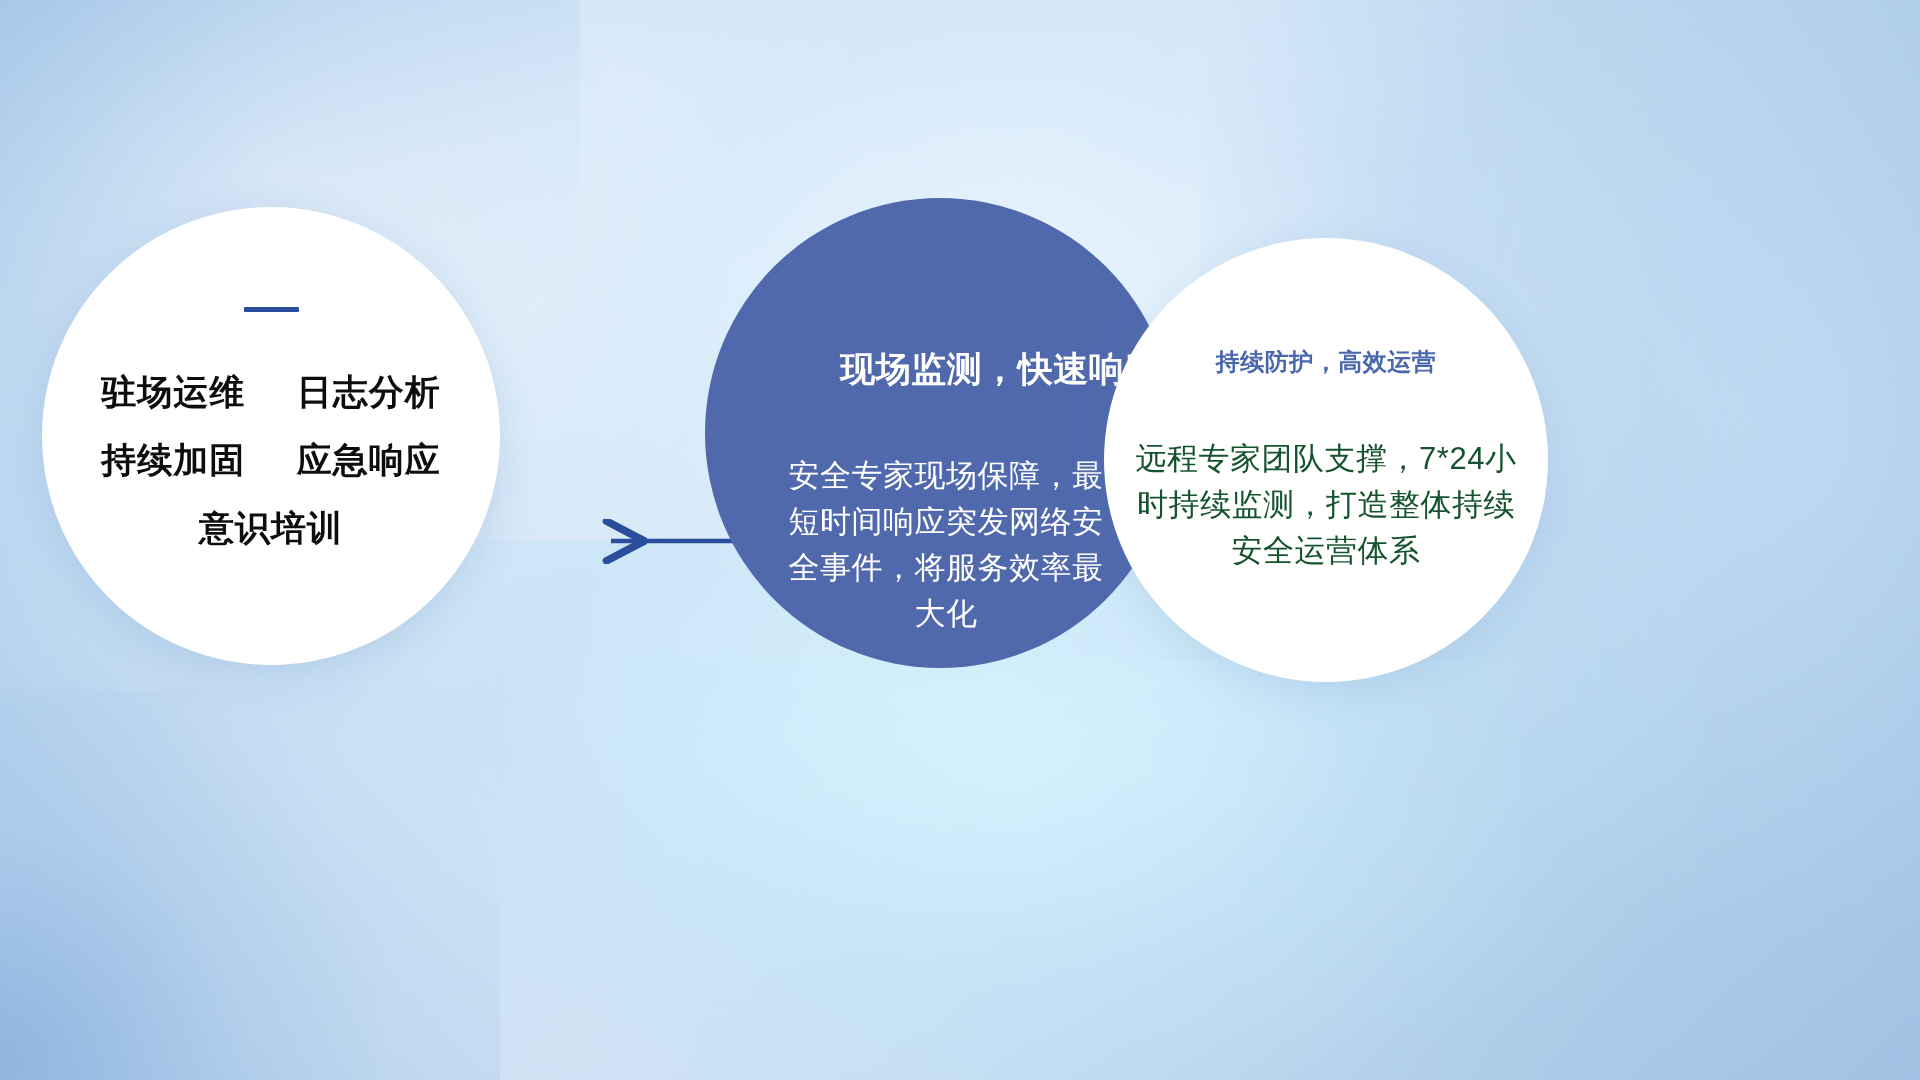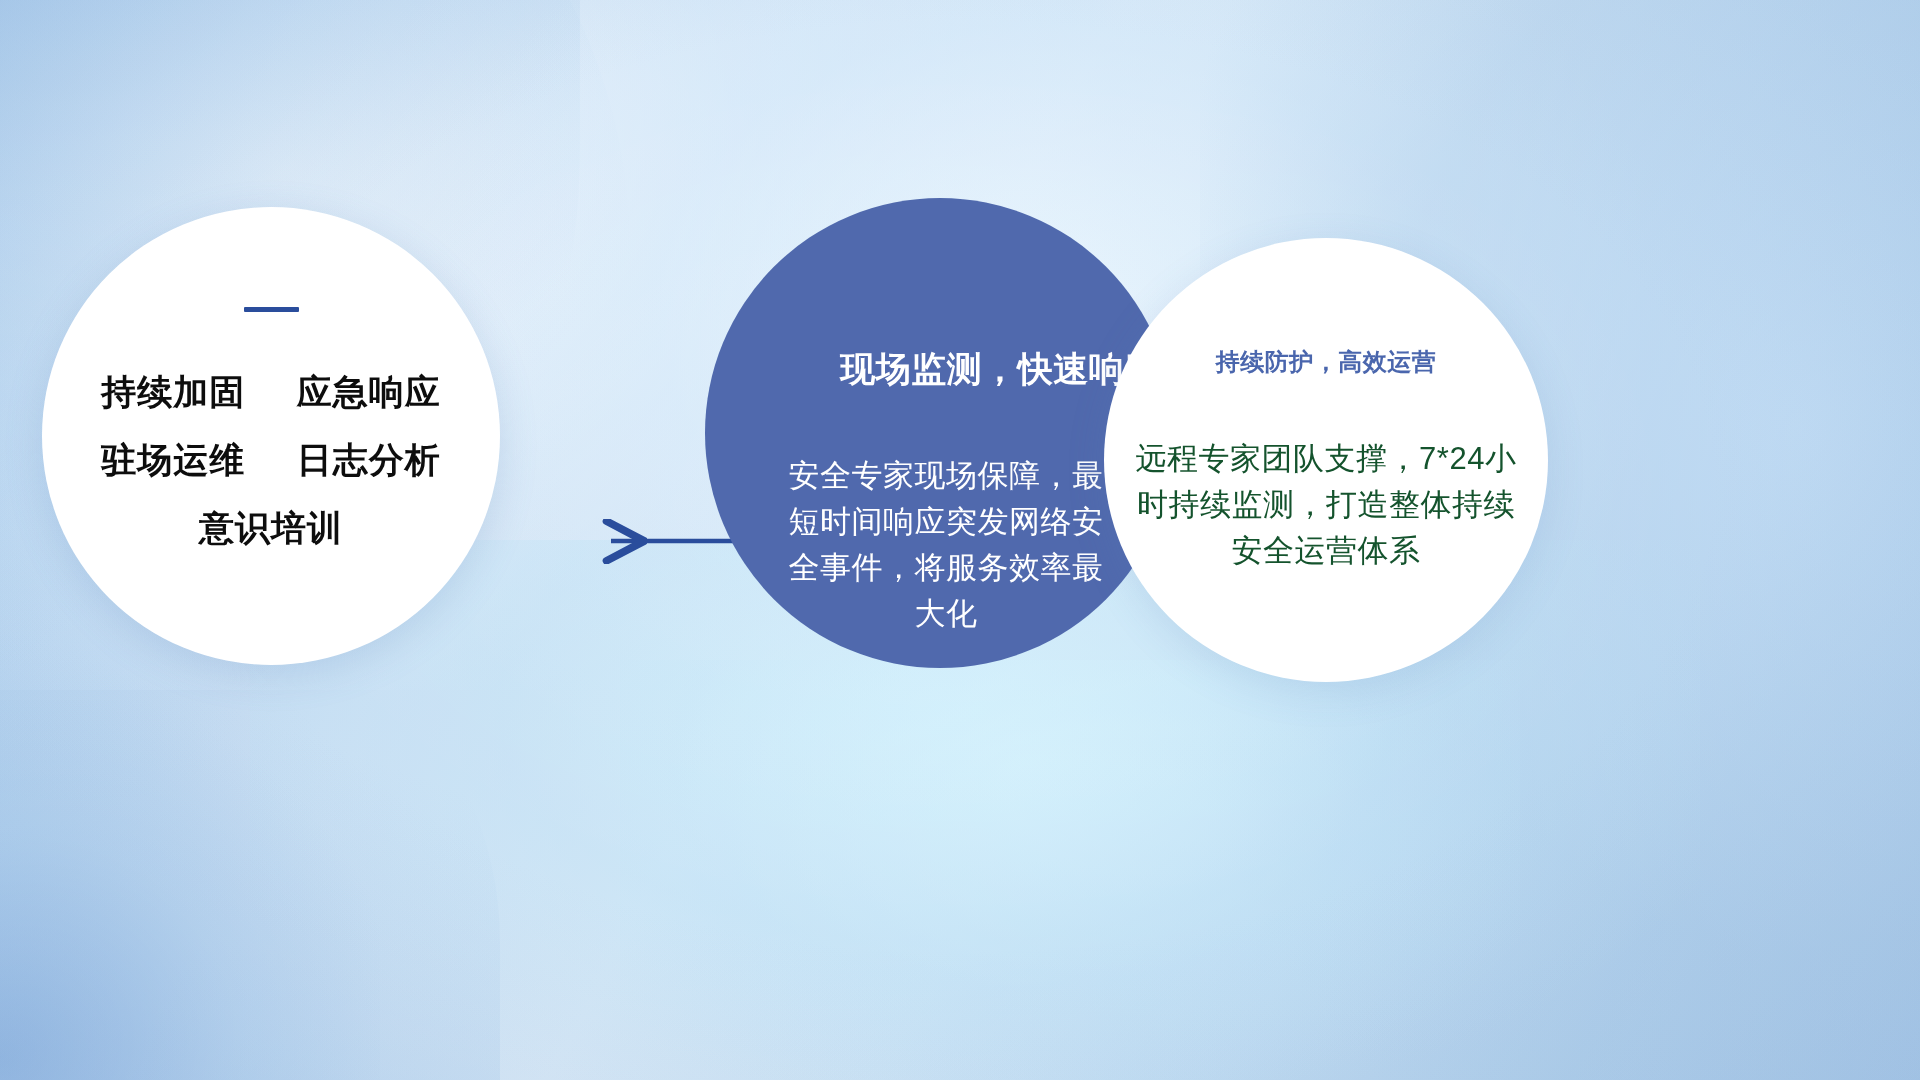--- a/index.html
+++ b/index.html
@@ -250,29 +250,29 @@
       </marker>
     </defs>
     <line x1="286" y1="29" x2="16" y2="29" stroke="#2a4d9c" stroke-width="4.5" marker-end="url(#arrowhead-left)"></line>
   </svg>
 
   <div class="circle" id="circle-left">
     <div class="inner">
       <div id="left-divider"></div>
 
       <div class="left-row">
+        <span>驻场运维</span>
+        <span class="gap"></span>
+        <span>日志分析</span>
+      </div>
+
+      <div class="left-row">
         <span>持续加固</span>
         <span class="gap"></span>
         <span>应急响应</span>
-      </div>
-
-      <div class="left-row">
-        <span>驻场运维</span>
-        <span class="gap"></span>
-        <span>日志分析</span>
       </div>
 
       <div class="left-row">
         <span>意识培训</span>
       </div>
     </div>
   </div>
 
   <div class="circle" id="circle-middle">
     <div class="inner">

